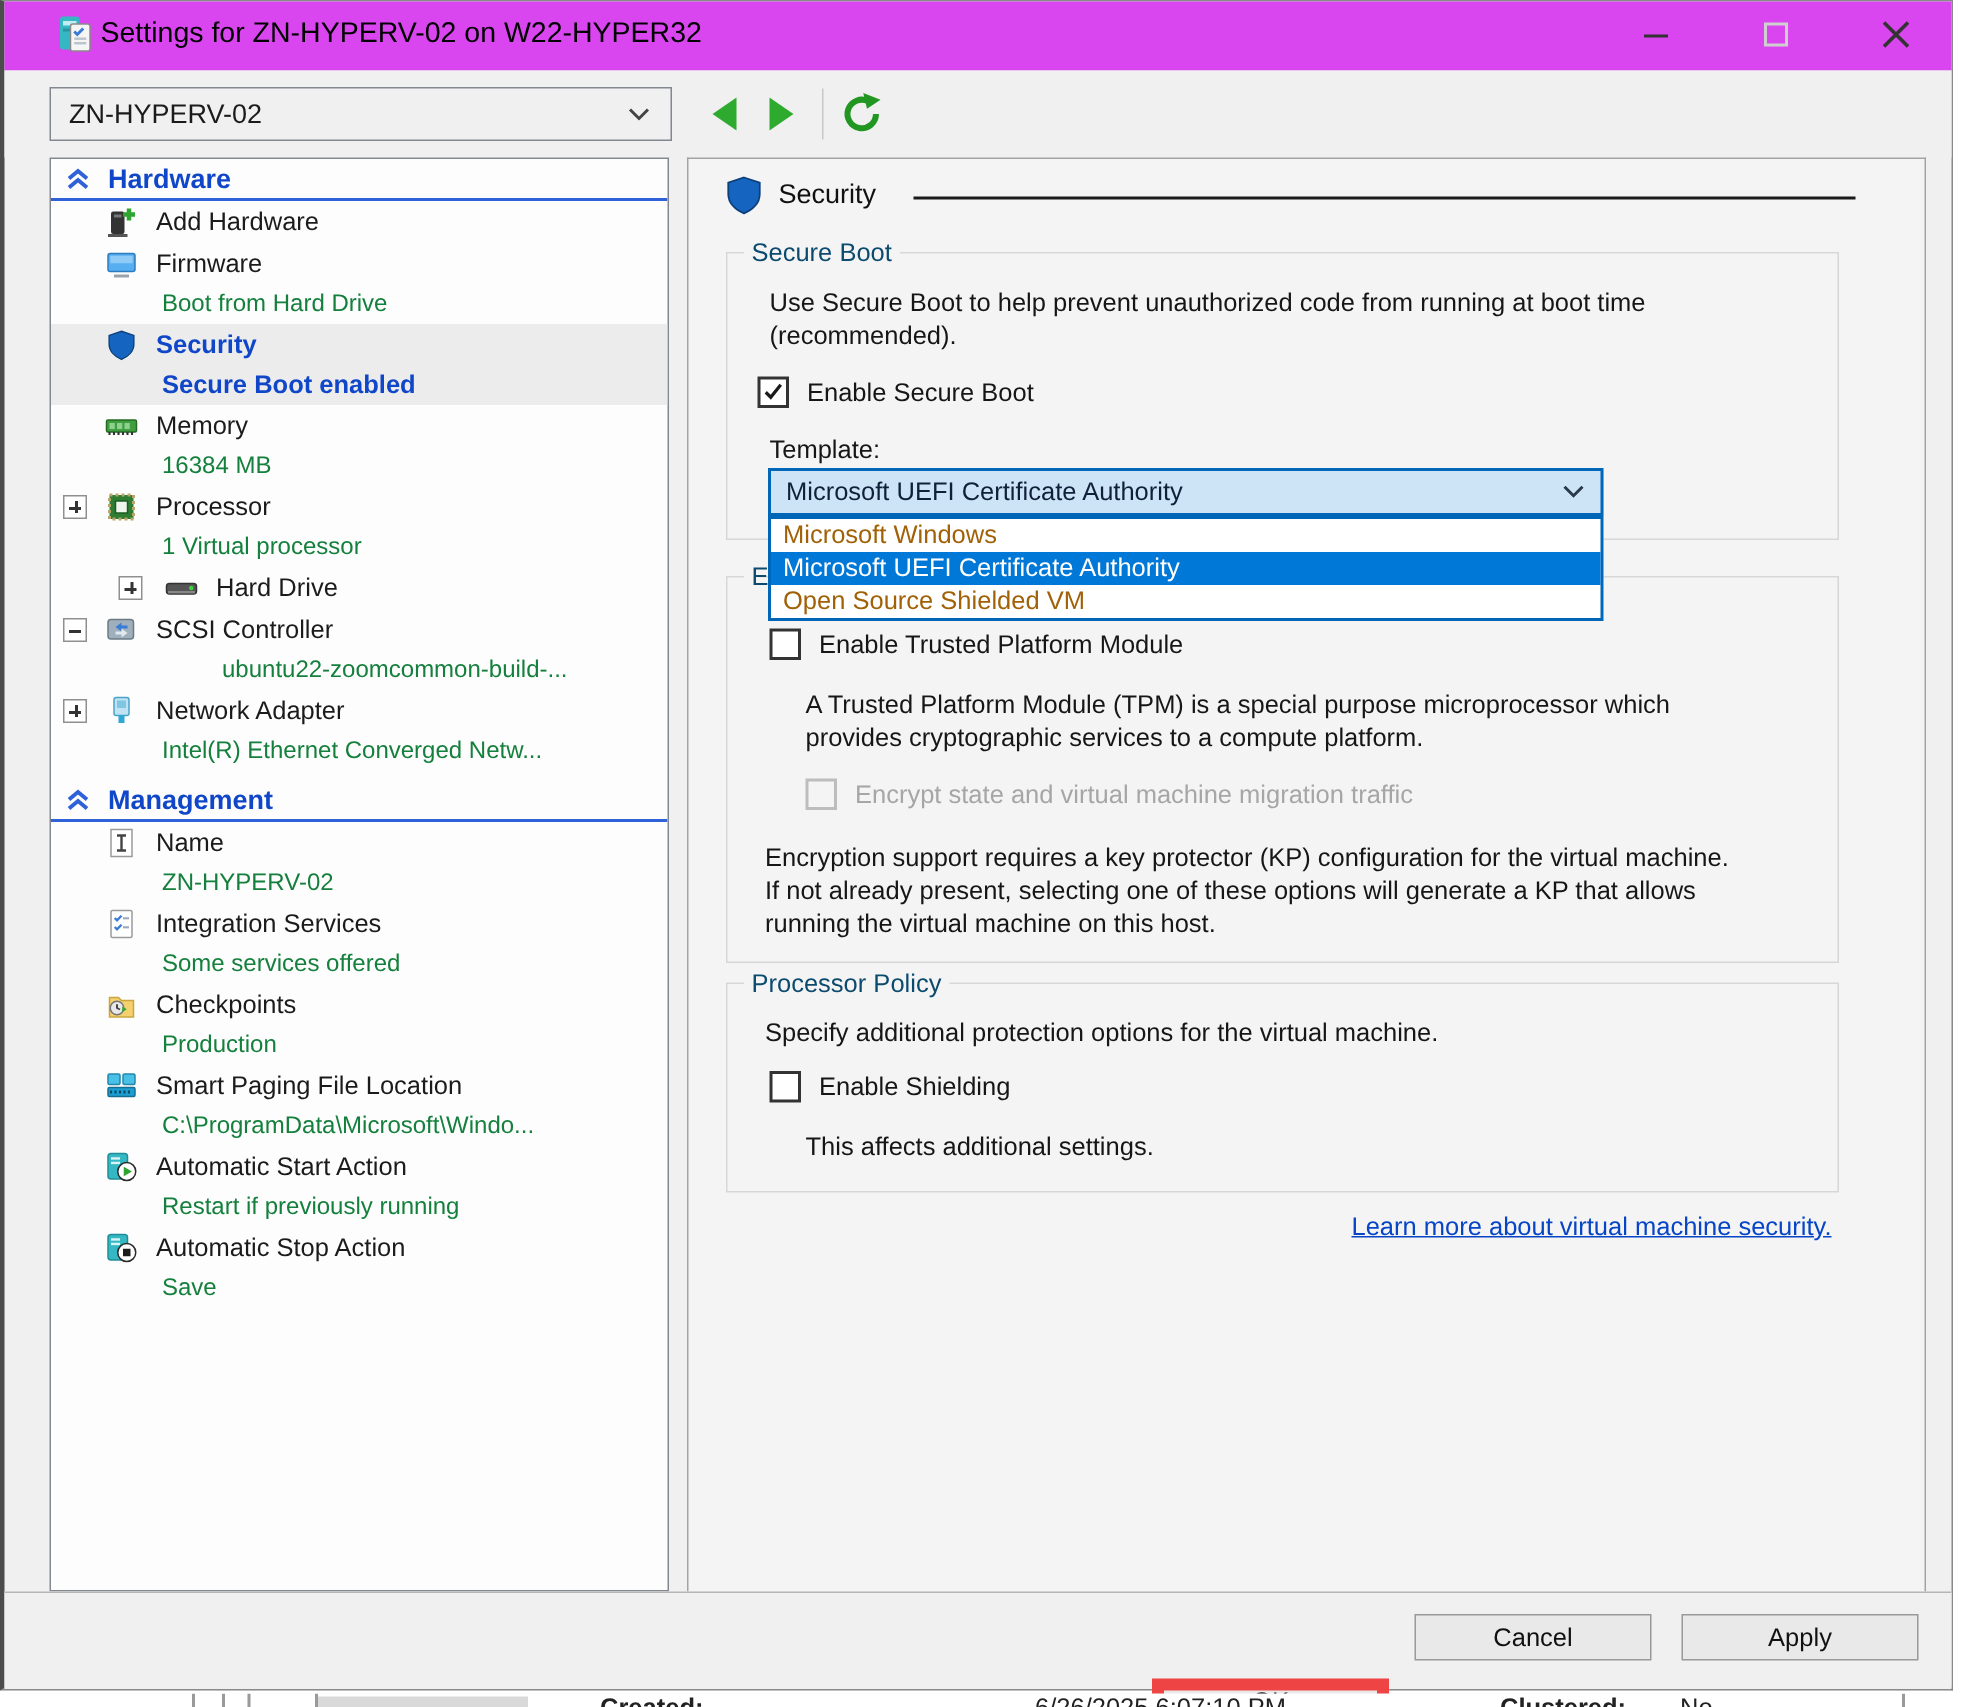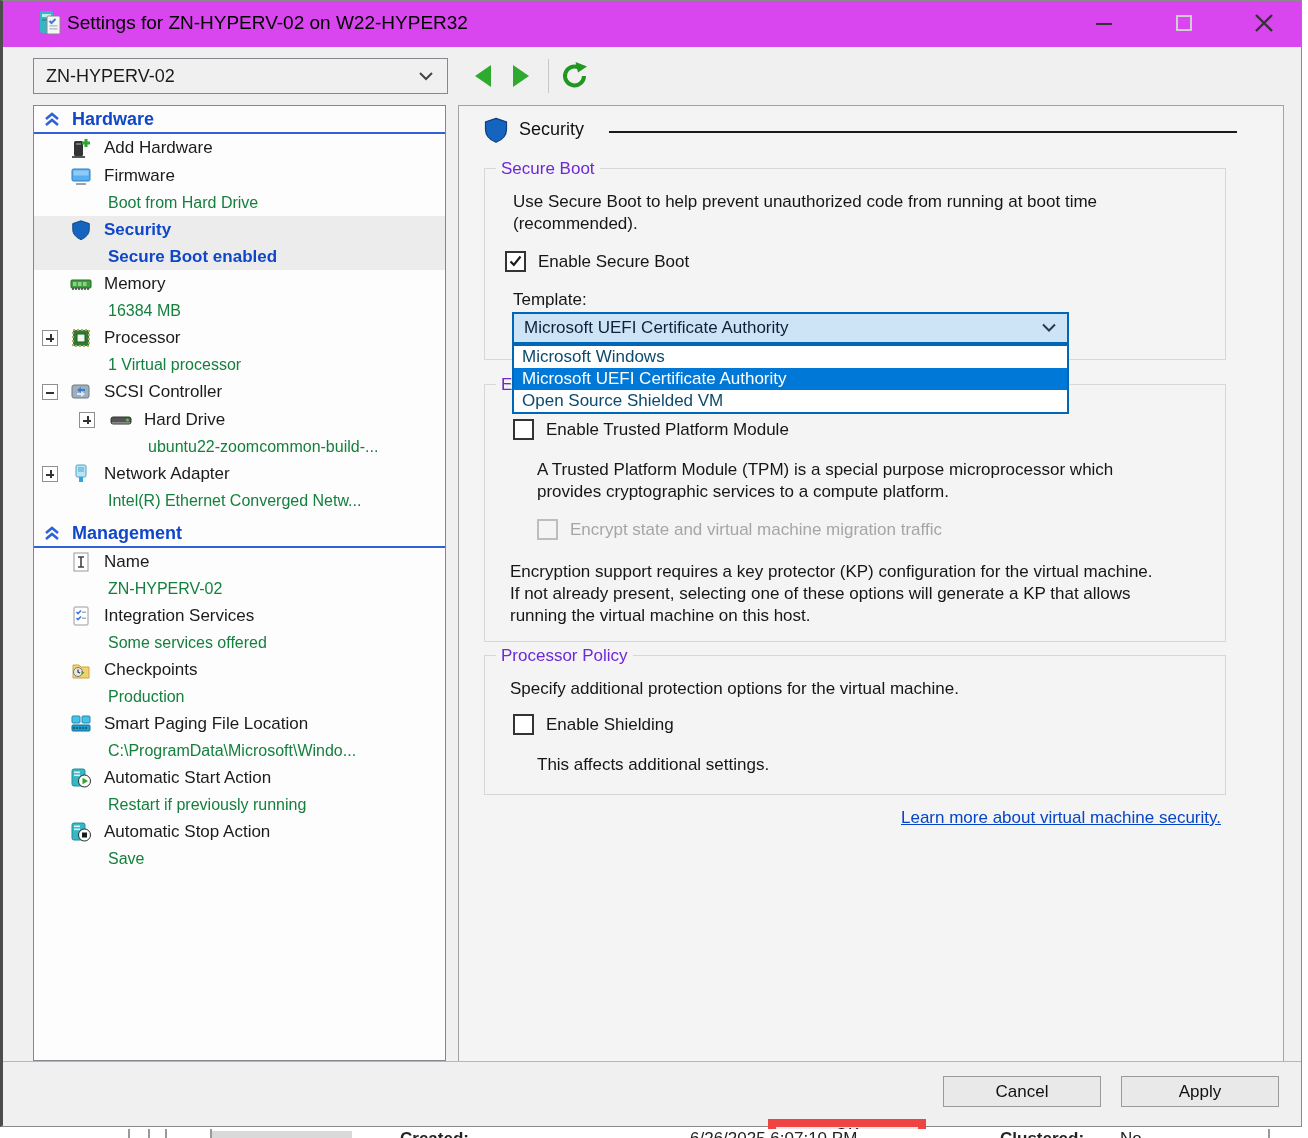--- a/index.html
+++ b/index.html
@@ -53,40 +53,40 @@
   .mgmt-gap { height:6px; }
 
   
   .mainpane { position:absolute; left:455px; top:104px; width:826px; height:956px;
               background:#f4f4f4; border:1px solid #a3a3a3; border-bottom:none; }
   .sechead-icon { position:absolute; left:23px; top:9px; }
   .sechead-title { position:absolute; left:60px; top:13px; font-size:18px; color:#111; }
   .sechead-rule { position:absolute; left:150px; right:46px; top:25px; height:2px; background:#1a1a1a; }
 
   .groupbox { position:absolute; border:1px solid #d7d7d7; background:#f4f4f4; }
-  .gtitle { position:absolute; top:-10px; left:11px; background:#f4f4f4; padding:0 5px; font-size:17px; color:#6d28d9; white-space:nowrap; }
+  .gtitle { position:absolute; top:-10px; left:11px; background:#f4f4f4; padding:0 5px; font-size:17px; color:#0c4a6e; white-space:nowrap; }
   .gb-secureboot { left:25px; top:62px; width:742px; height:192px; }
   .gb-encryption { left:25px; top:278px; width:742px; height:258px; }
   .gb-encryption .gtitle { max-width:0; overflow:visible; }
   .gb-policy { left:25px; top:549px; width:742px; height:140px; }
 
   .ptext { position:absolute; font-size:17px; line-height:1.28; color:#161616; }
   .cbrow { position:absolute; display:flex; align-items:center; font-size:17px; color:#161616; }
   .cbox { width:21px; height:21px; background:#fff; border:2px solid #333; margin-right:12px; flex:none;
           display:flex; align-items:center; justify-content:center; }
   .cbrow.disabled { color:#a6a6a6; }
   .cbrow.disabled .cbox { border-color:#bdbdbd; background:#f4f4f4; }
 
   .combobox { position:absolute; left:53px; top:206px; width:557px; height:32px;
               background:#cde4f7; border:2px solid #0067b8; display:flex; align-items:center;
               padding:0 10px; font-size:17px; color:#0f2038; z-index:6; }
   .combobox .chev { margin-left:auto; }
   .droplist { position:absolute; left:53px; top:238px; width:557px; background:#fff;
               border:2px solid #0067b8; z-index:6; }
-  .dropitem { height:22px; display:flex; align-items:center; padding:0 8px; font-size:17px; color:#0c4a6e; }
+  .dropitem { height:22px; display:flex; align-items:center; padding:0 8px; font-size:17px; color:#a16207; }
   .dropitem.hl { background:#0078d7; color:#fff; }
 
   .learnlink { position:absolute; right:62px; top:702px; font-size:17px; color:#0645c6;
                text-decoration:underline; }
 
   
   .footer { position:absolute; left:0; right:0; top:1060px; height:65px; background:#f0f0f0;
             border-top:1px solid #b6b6b6; }
   .btn { position:absolute; top:14px; width:158px; height:31px; background:#e9e9e9; border:1px solid #9a9a9a;
          display:flex; align-items:center; justify-content:center; font-size:17px; color:#111; }
@@ -234,47 +234,47 @@
       <span class="ticon">
         <svg width="22" height="22" viewBox="0 0 22 22">
           <rect x="3" y="3" width="16" height="16" fill="#2e7d32" stroke="#b8a76a" stroke-width="2" stroke-dasharray="2 2"></rect>
           <rect x="7" y="7" width="8" height="8" fill="#eef6ee" stroke="#1b5e20"></rect>
         </svg>
       </span>
       <span class="tlabel">Processor</span>
     </div>
     <div class="tsub">1 Virtual processor</div>
 
-    <div class="trow">
-      <span class="exp">
-          <i class="h"></i>
-        </span>
-      <span class="ticon">
-        <svg width="22" height="22" viewBox="0 0 22 22">
-          <rect x="2" y="4" width="17" height="13" rx="2" fill="#9fb0bc" stroke="#6b7b86"></rect>
-          <path d="M7 9 L11 6 V8 H15 V10 H11 V12 Z" fill="#3a7bd5"></path>
-          <path d="M15 13 L11 16 V14 H7 V12 H11 V10 Z" fill="#e8eef3" opacity="0.9"></path>
-        </svg>
-      </span>
-      <span class="tlabel">SCSI Controller</span>
-    </div>
-
     <div class="trow lvl1">
       <span class="exp">
           <i class="h"></i>
           <i class="v"></i>
         </span>
       <span class="ticon">
         <svg width="22" height="22" viewBox="0 0 22 22">
           <rect x="1" y="8" width="20" height="7" rx="2" fill="#555" stroke="#333"></rect>
           <rect x="2" y="13" width="18" height="1.6" fill="#888"></rect>
           <circle cx="17.5" cy="11" r="1.5" fill="#3fd03f"></circle>
         </svg>
       </span>
       <span class="tlabel">Hard Drive</span>
+    </div>
+
+    <div class="trow">
+      <span class="exp">
+          <i class="h"></i>
+        </span>
+      <span class="ticon">
+        <svg width="22" height="22" viewBox="0 0 22 22">
+          <rect x="2" y="4" width="17" height="13" rx="2" fill="#9fb0bc" stroke="#6b7b86"></rect>
+          <path d="M7 9 L11 6 V8 H15 V10 H11 V12 Z" fill="#3a7bd5"></path>
+          <path d="M15 13 L11 16 V14 H7 V12 H11 V10 Z" fill="#e8eef3" opacity="0.9"></path>
+        </svg>
+      </span>
+      <span class="tlabel">SCSI Controller</span>
     </div>
     <div class="tsub lvl1">ubuntu22-zoomcommon-build-...</div>
 
     <div class="trow">
       <span class="exp">
           <i class="h"></i>
           <i class="v"></i>
         </span>
       <span class="ticon">
         <svg width="22" height="22" viewBox="0 0 22 22">

